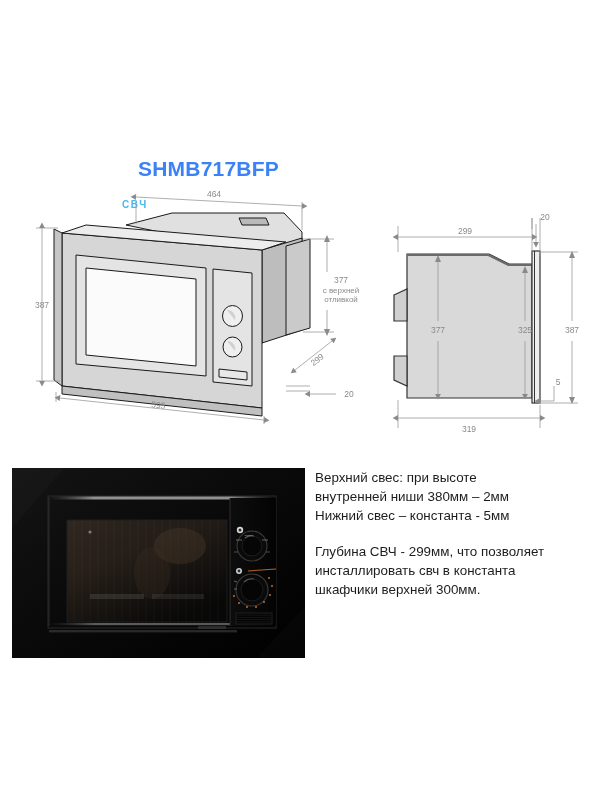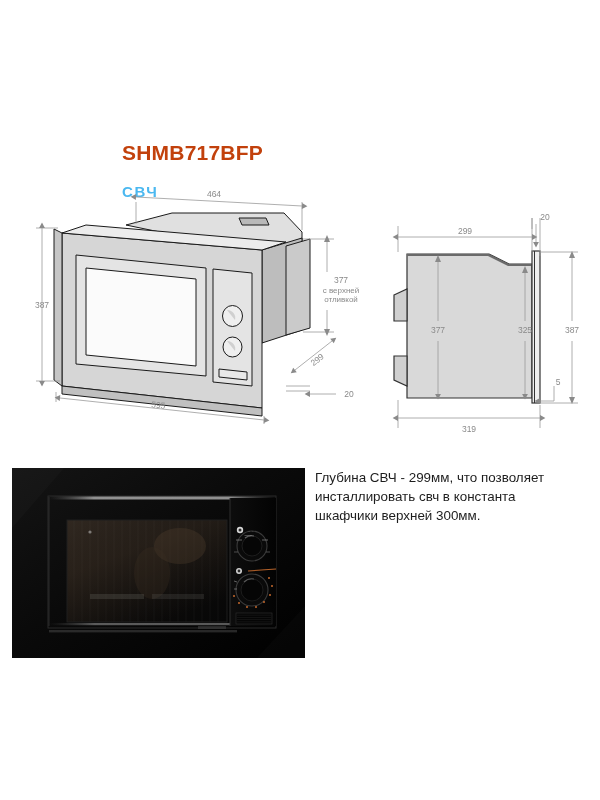--- a/index.html
+++ b/index.html
@@ -20,26 +20,26 @@
   #header {
     position: absolute;
     left: 122px;
     top: 142px;
     width: 420px;
   }
   #product-title {
     font-size: 21px;
     font-weight: 700;
     letter-spacing: 0.2px;
-    color: #c2410c;
+    color: #3b82f6;
     line-height: 1.05;
-    margin: 0;
+    margin: 16px;
   }
   #product-subtitle {
-    font-size: 15px;
+    font-size: 10px;
     font-weight: 700;
     letter-spacing: 1.6px;
     color: #4bb8f0;
     margin-top: 19px;
   }
 
   
   .drawing-panel {
     position: absolute;
   }
@@ -411,17 +411,22 @@
       <rect x="186" y="158" width="28" height="3" fill="#4a4a4a" opacity="0.5"></rect>
     </g>
 
     <path d="M0,0 L52,0 L0,60 Z" fill="#2a2a2a" opacity="0.18"></path>
     <path d="M293,190 L245,190 L293,138 Z" fill="#111" opacity="0.3"></path>
   </svg>
 </div>
 
 <div id="notes">
   <div class="note-block">
+    <span class="note-line">Верхний свес: при высоте</span>
+    <span class="note-line">внутренней ниши 380мм – 2мм</span>
+    <span class="note-line">Нижний свес – константа - 5мм</span>
+  </div>
+  <div class="note-block">
     <span class="note-para">Глубина СВЧ - 299мм, что позволяет</span>
     <span class="note-para">инсталлировать свч в константа</span>
     <span class="note-para">шкафчики верхней 300мм.</span>
   </div>
 </div>
 
 </body></html>

